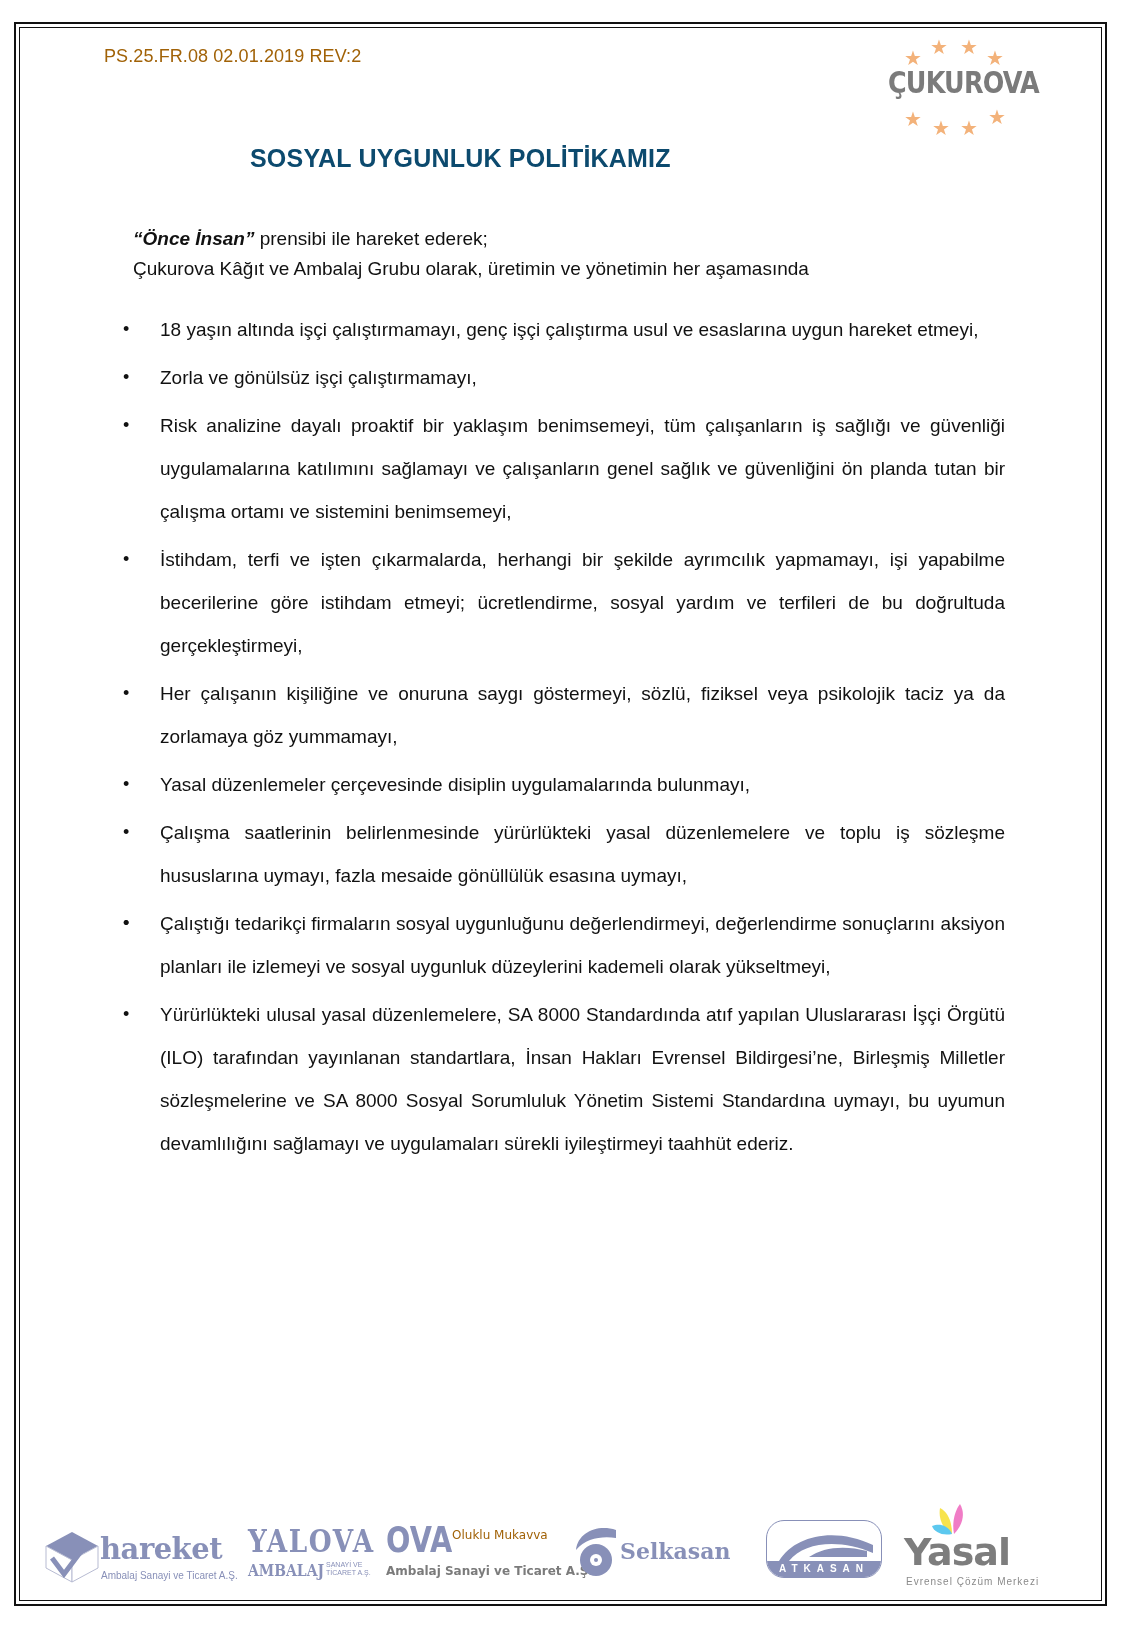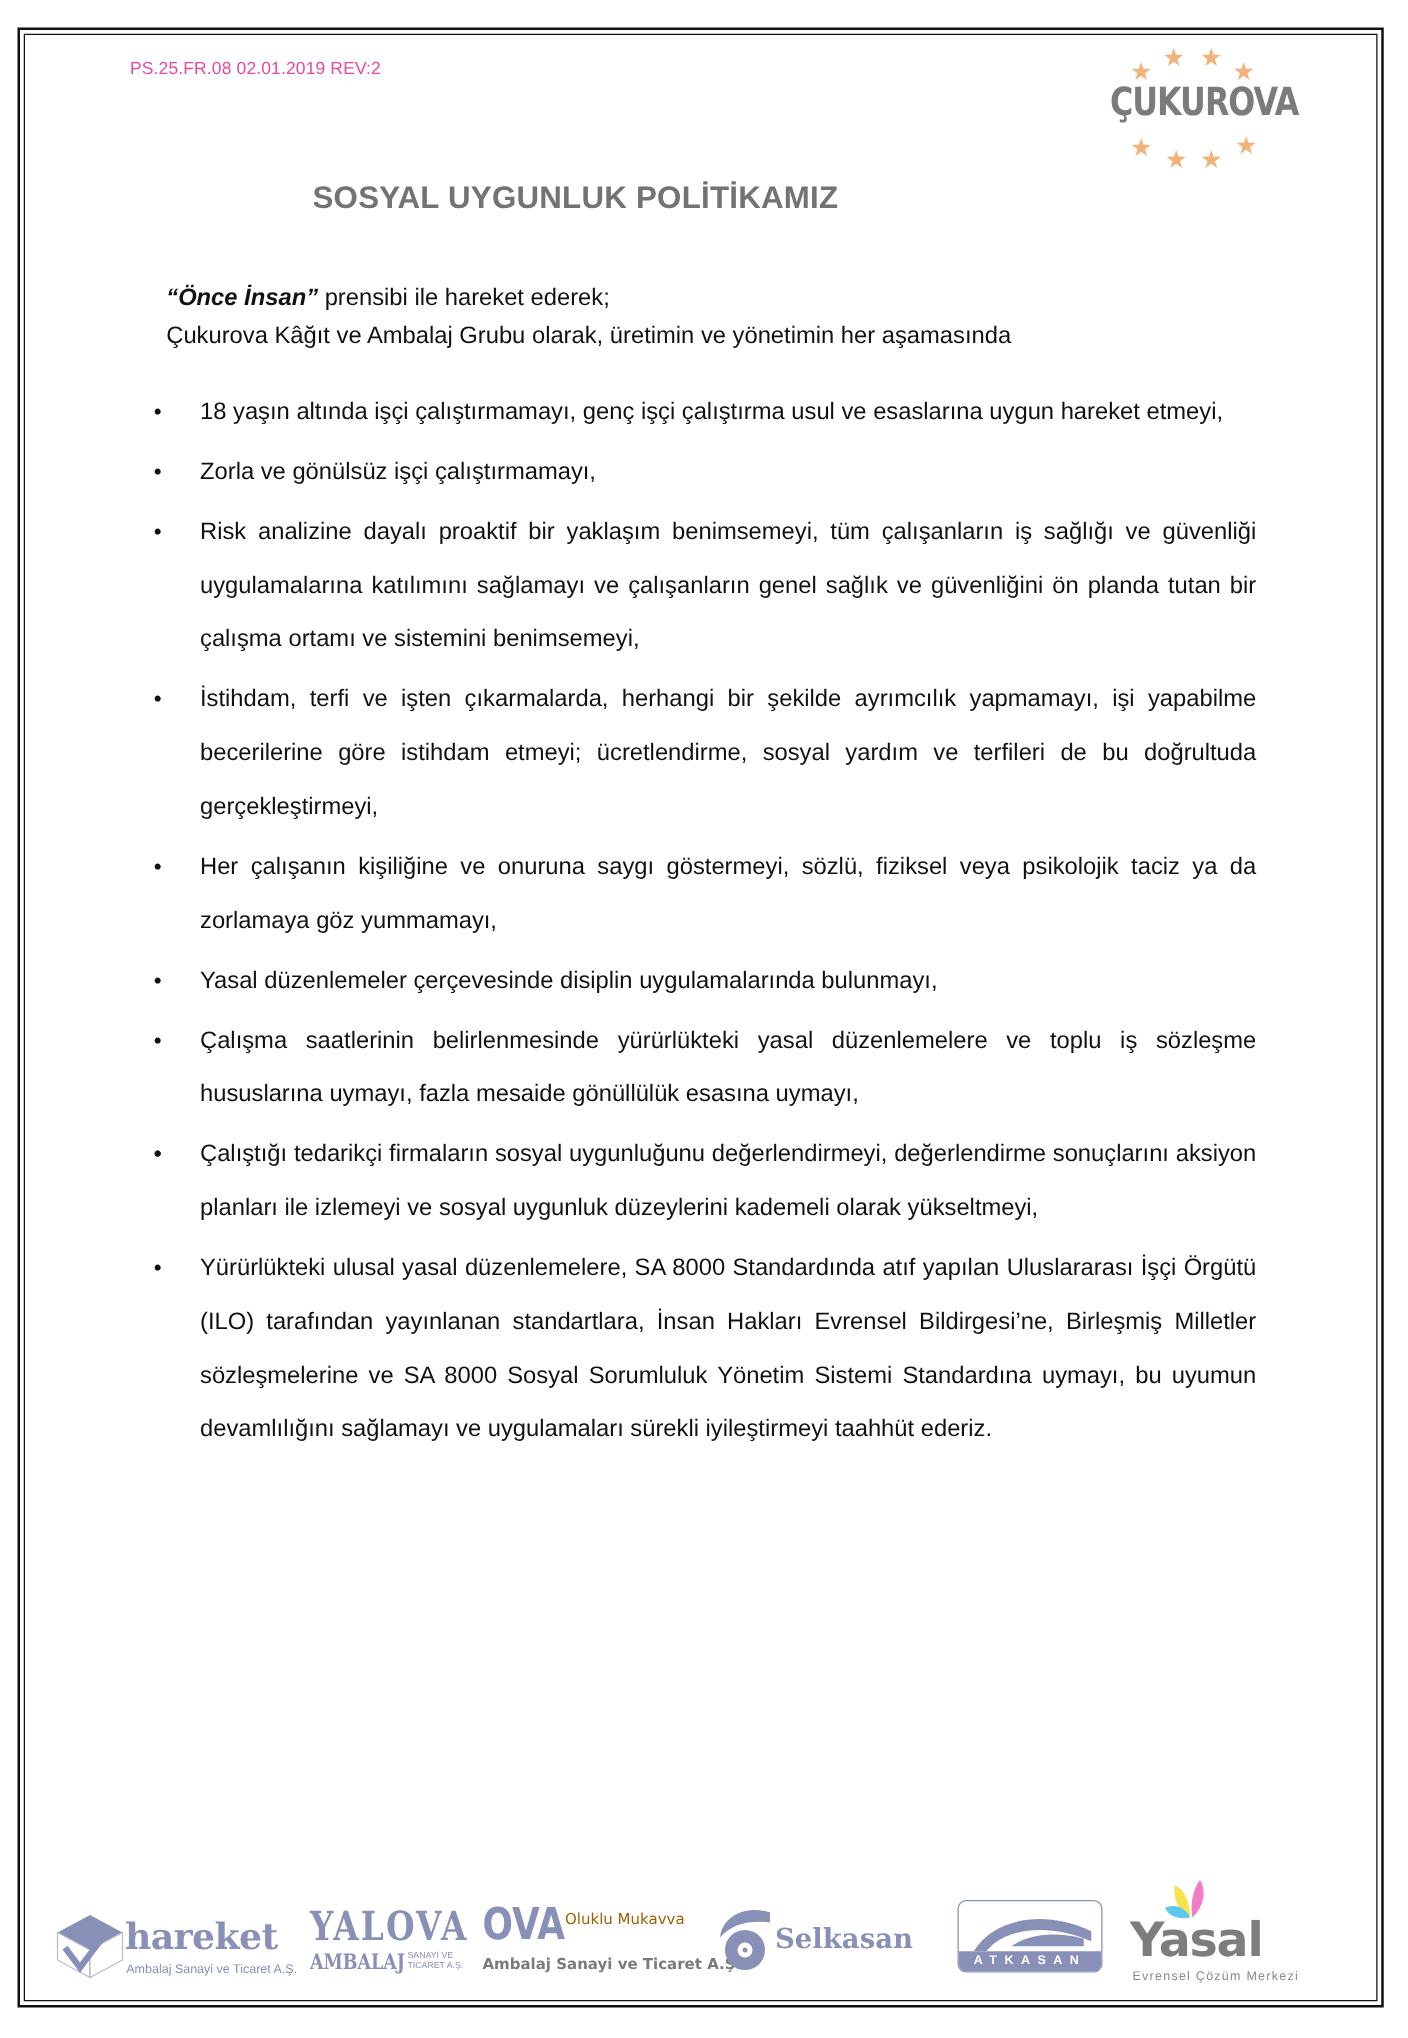--- a/index.html
+++ b/index.html
@@ -10,35 +10,35 @@
       position: absolute; left: 14px; top: 22px; width: 1093px; height: 1584px;
       border: 2px solid #111;
     }
     .frame-inner {
       position: absolute; left: 19px; top: 27px; width: 1083px; height: 1574px;
       border: 1px solid #111;
     }
 
     .doc-code {
       position: absolute; left: 104px; top: 46px;
-      font-size: 14px; color: #ec4899; letter-spacing: 0.1px;
+      font-size: 18px; color: #a16207; letter-spacing: 0.1px;
     }
 
     .brand { position: absolute; left: 884px; top: 34px; width: 150px; height: 110px; }
     .brand .star { position: absolute; color: #f3b27a; font-size: 20px; line-height: 1; }
     .brand .word {
       position: absolute; left: 4px; top: 30px; width: 140px; text-align: center;
       font-family: "DejaVu Sans", sans-serif; font-weight: bold; font-size: 31px;
       color: #7b7b7b; letter-spacing: -1px; transform: scaleX(0.82); transform-origin: left center;
       white-space: nowrap;
     }
 
     .title {
       position: absolute; left: 250px; top: 144px;
-      font-size: 25px; font-weight: bold; color: #737373; letter-spacing: 0.2px;
+      font-size: 25px; font-weight: bold; color: #0c4a6e; letter-spacing: 0.2px;
     }
 
     .intro { position: absolute; left: 133px; top: 224px; font-size: 19px; line-height: 30px; }
     .intro .em { font-weight: bold; font-style: italic; }
 
     .list { position: absolute; left: 120px; top: 308px; width: 885px; list-style: none; }
     .list li {
       position: relative; padding-left: 40px; font-size: 19px; line-height: 43px;
       text-align: justify; margin-bottom: 5px;
     }
@@ -60,21 +60,21 @@
 
     .ova { left: 346px; }
     .ova .name { position: absolute; top: 8px; font-family: "DejaVu Sans", sans-serif; font-weight: bold; font-size: 35px; color: #8890b8; transform: scaleX(0.82); transform-origin: left; }
     .ova .tag { position: absolute; left: 66px; top: 16px; font-family: "DejaVu Sans", sans-serif; font-weight: normal; font-size: 12px; color: #a16207; white-space: nowrap; }
     .ova .sub { position: absolute; left: 0; top: 52px; font-family: "DejaVu Sans", sans-serif; font-weight: bold; font-size: 12px; color: #7b7b7b; white-space: nowrap; }
 
     .selkasan { left: 528px; }
     .selkasan .mark { position: absolute; left: 4px; top: 12px; width: 50px; height: 56px; }
     .selkasan .name { position: absolute; left: 52px; top: 26px; font-family: "DejaVu Serif", serif; font-weight: bold; font-size: 22px; color: #8890b8; }
 
-    .atkasan { left: 726px; top: 8px; width: 116px; height: 58px; border: 1.5px solid #8890b8; border-radius: 7px; overflow: hidden; }
+    .atkasan { left: 726px; top: 8px; width: 116px; height: 58px; border: 1.5px solid #8890b8; border-radius: 18px; overflow: hidden; }
     .atkasan .arc { position: absolute; left: 8px; top: 6px; width: 100px; height: 34px; }
     .atkasan .band { position: absolute; left: 0; bottom: 0; width: 100%; height: 16px; background: #8890b8; color: #fff; font-size: 10px; font-weight: bold; letter-spacing: 6px; text-align: center; line-height: 16px; }
 
     .prigo { left: 864px; }
     .prigo .petals { position: absolute; left: 26px; top: -8px; width: 44px; height: 34px; }
     .prigo .name { position: absolute; left: 0; top: 18px; font-family: "DejaVu Sans", sans-serif; font-weight: bold; font-size: 38px; color: #7d7d7d; letter-spacing: -1px; }
     .prigo .sub { position: absolute; left: 2px; top: 64px; font-size: 10px; color: #8a8a8a; letter-spacing: 1px; white-space: nowrap; }
   </style>
 </head>
 <body>

